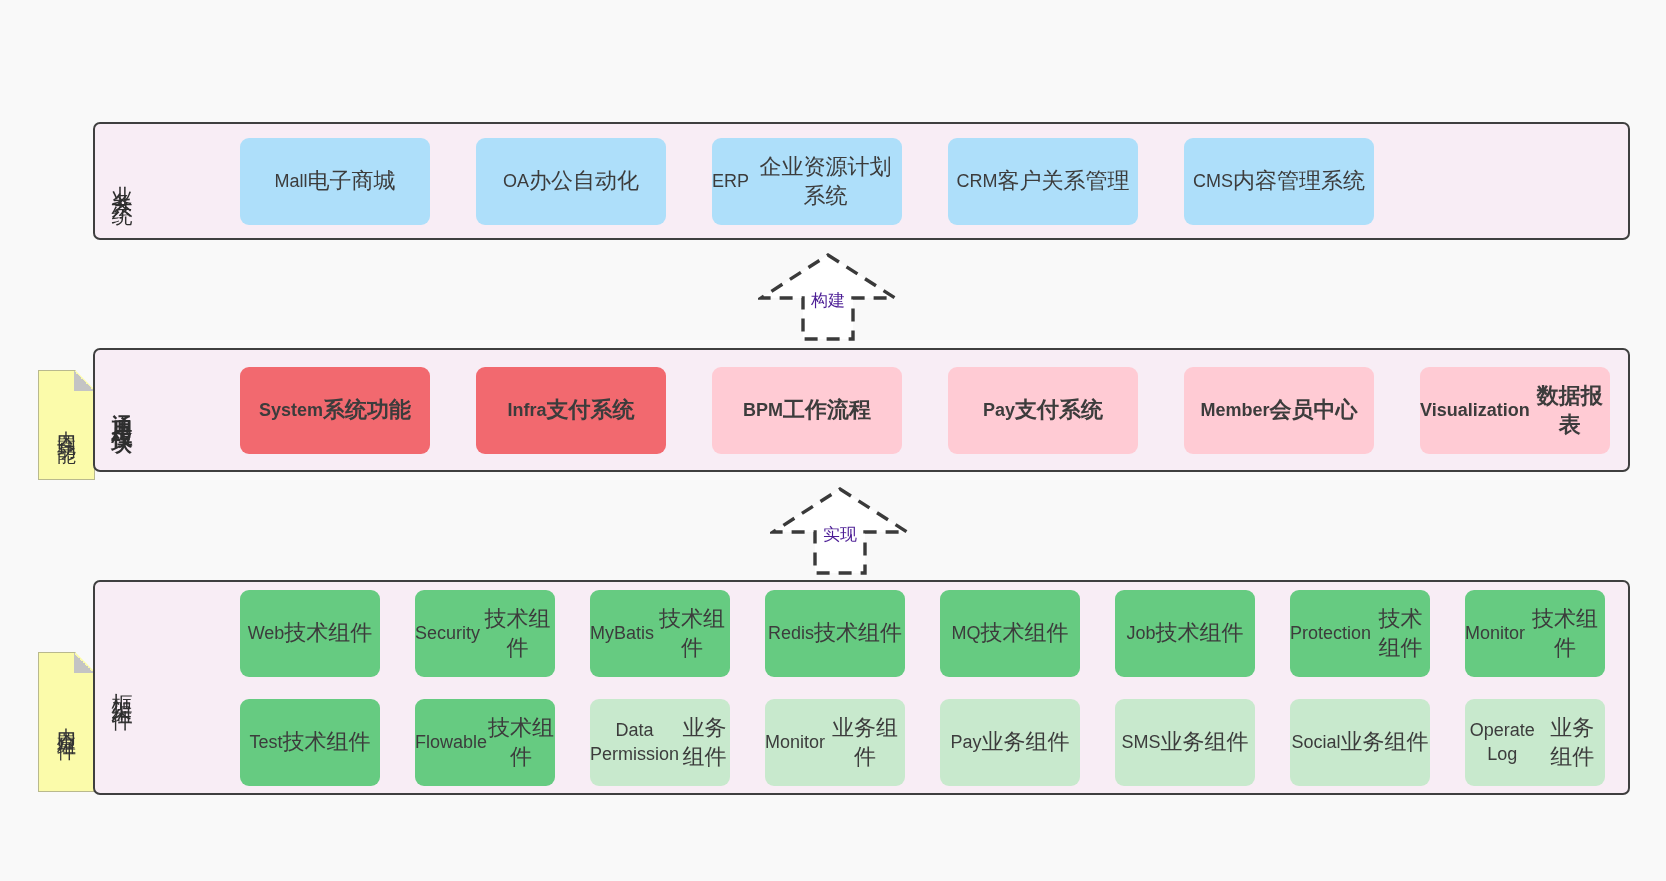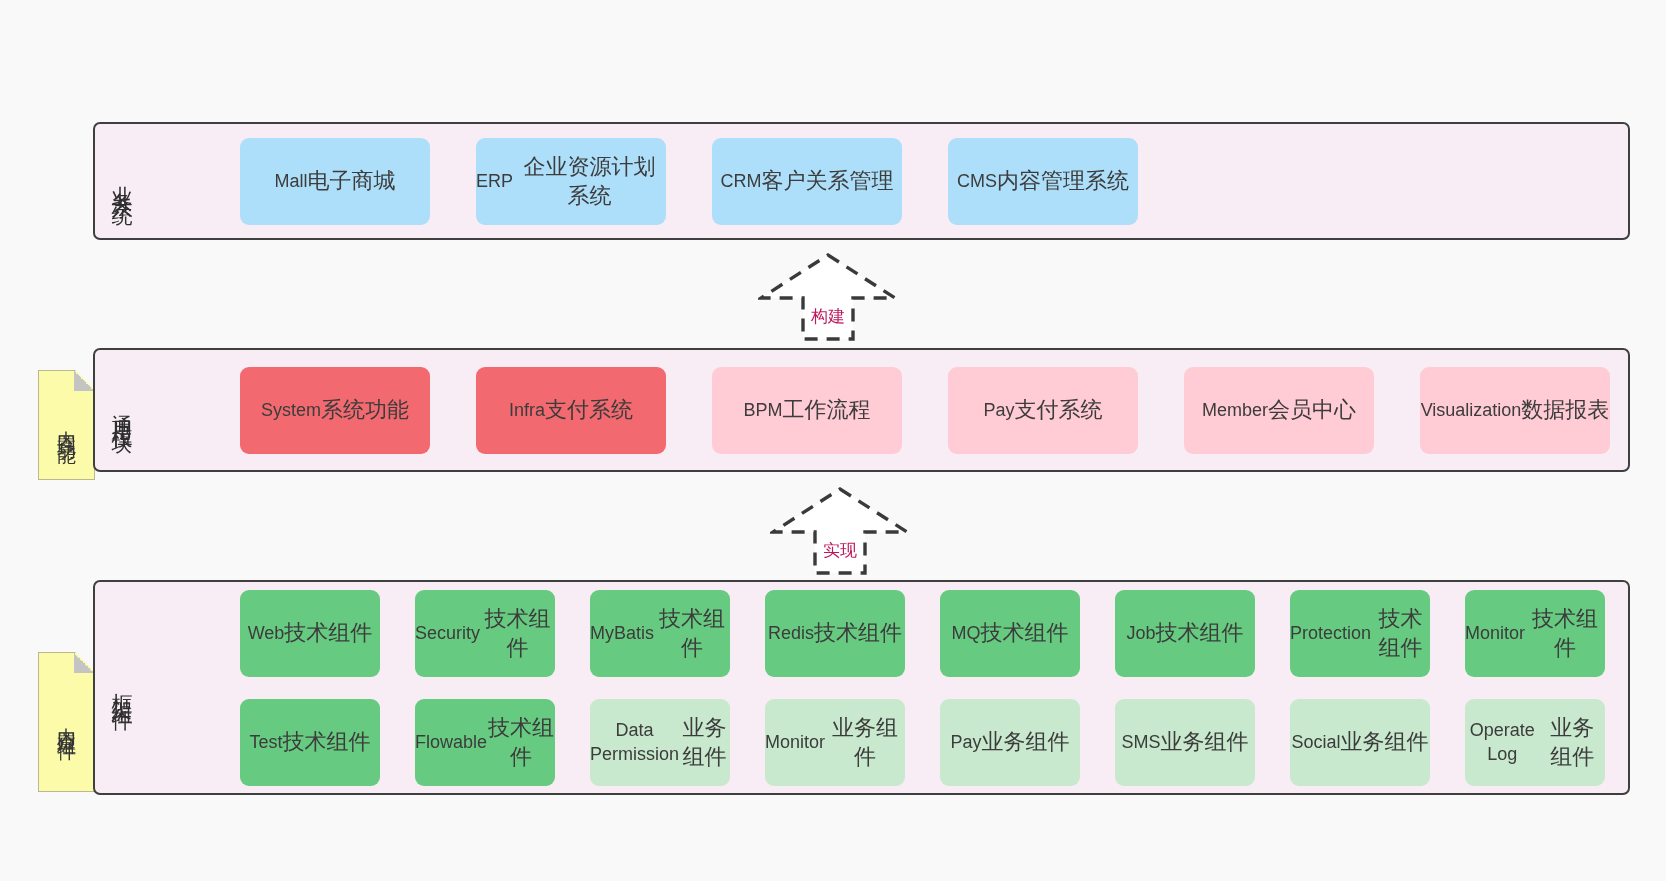--- a/index.html
+++ b/index.html
@@ -7,21 +7,21 @@
     position:relative;width:1666px;height:881px;overflow:hidden;
     background:var(--page-bg,#f9f9f9);
     font-family:"Liberation Sans",sans-serif;color:var(--text,#3c3c3c);
   }
   .layer{
     position:absolute;left:93px;width:1537px;box-sizing:border-box;
     background:var(--layer-bg,#f8edf5);
     border:2px solid var(--layer-border,#3f3f3f);border-radius:7px;
   }
   #layer-0{top:122px;height:118px;}
-  #layer-1{top:348px;height:124px;}
+  #layer-1{top:348px;height:124px;font-weight:bold;}
   #layer-2{top:580px;height:215px;}
   .v-label{
     position:absolute;left:13px;top:50%;transform:translateY(-50%);
     writing-mode:vertical-rl;text-orientation:upright;
     font-size:21px;letter-spacing:6px;color:#2e2e2e;white-space:nowrap;
   }
   .rows-wrap{
     position:absolute;left:145px;right:0;top:0;bottom:0;
     display:flex;flex-direction:column;justify-content:center;gap:22px;
   }
@@ -55,36 +55,40 @@
   }
   .sticky-label{
     writing-mode:vertical-rl;text-orientation:upright;
     font-size:19px;letter-spacing:5px;color:#333;white-space:nowrap;
   }
   .arrow{position:absolute;width:140px;height:90px;}
   #arrow-0{left:758px;top:252px;}
   #arrow-1{left:770px;top:486px;}
   .arrow svg{width:100%;height:100%;display:block;}
   .arrow-label{
-    position:absolute;left:50%;top:52px;transform:translateX(-50%);
-    background:#ffffff;font-size:17px;padding:1px 3px;color:#be185d;white-space:nowrap;
+    position:absolute;left:50%;top:36px;transform:translateX(-50%);
+    background:#ffffff;font-size:17px;padding:1px 3px;color:#4c1d95;white-space:nowrap;
   }
 </style>
 </head>
 <body>
 
 <div class="canvas">
 
   <section class="layer" id="layer-0">
     <div class="v-label">业务系统</div>
     <div class="rows-wrap">
         <div class="box-row">
           <div class="box blue">
             <div class="box-name">Mall</div>
             <div class="box-desc">电子商城</div>
+          </div>
+          <div class="box blue">
+            <div class="box-name">OA</div>
+            <div class="box-desc">办公自动化</div>
           </div>
           <div class="box blue">
             <div class="box-name">ERP</div>
             <div class="box-desc">企业资源计划系统</div>
           </div>
           <div class="box blue">
             <div class="box-name">CRM</div>
             <div class="box-desc">客户关系管理</div>
           </div>
           <div class="box blue">

